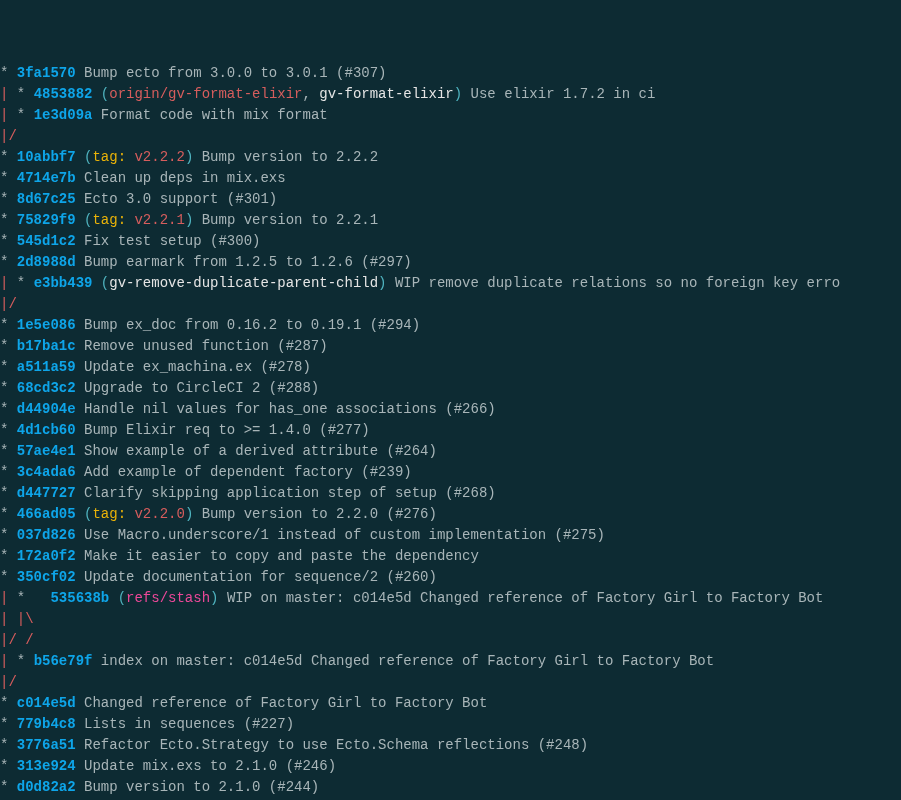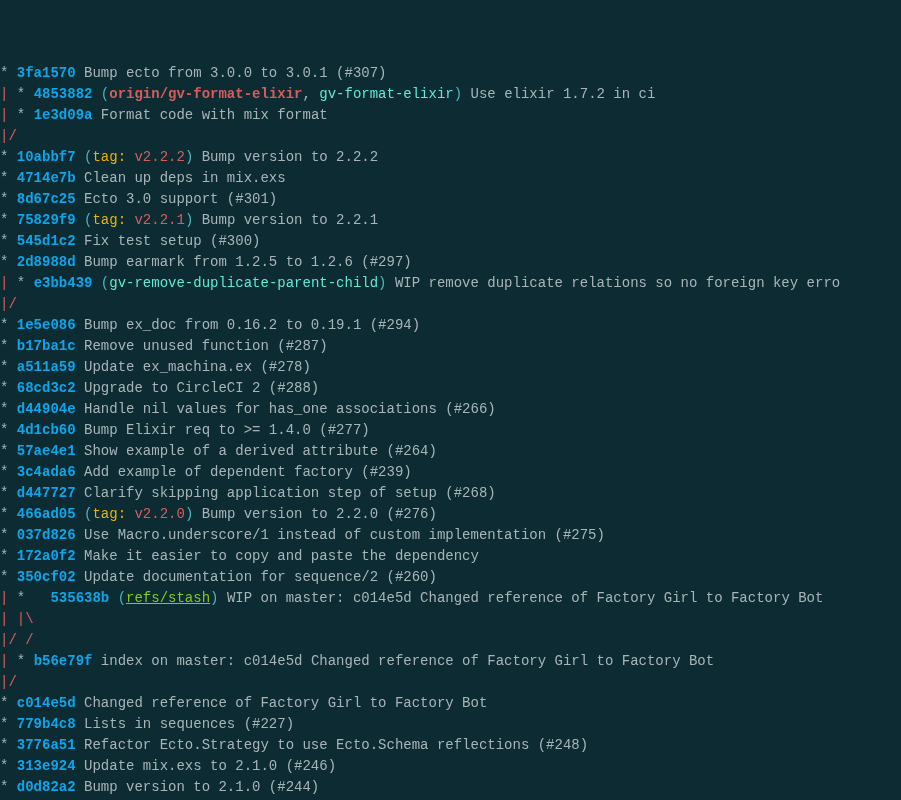--- a/index.html
+++ b/index.html
@@ -15,23 +15,23 @@
   }
   .line {
     white-space: pre;
   }
   .graph { color: #d65d5d; }
   .star { color: #a8b5b8; }
   .hash { color: #0ea5e9; font-weight: bold; }
   .paren { color: #4fb3bf; }
   .tag-label { color: #eab308; }
   .tag-val { color: #d65d5d; text-align: center; }
-  .branch-remote { color: #d65d5d; font-weight: bold; }
-  .branch-local { color: #5eead4; font-family: Liberation Mono, monospace; }
-  .ref { color: #84cc16; text-decoration: underline; }
+  .branch-remote { color: #d65d5d; }
+  .branch-local { color: #e5e5e5; font-family: Liberation Mono, monospace; }
+  .ref { color: #ec4899; }
   .msg { color: #a8b5b8; margin-top: 12px; }
 </style>
 </head>
 <body>
 
 
 <div id="log"><div class="line"><span class="star">*</span> <span class="hash">3fa1570</span> <span class="msg">Bump ecto from 3.0.0 to 3.0.1 (#307)</span></div><div class="line"><span class="graph">|</span> <span class="star">*</span> <span class="hash">4853882</span> <span class="paren">(</span><span class="branch-remote">origin/gv-format-elixir</span><span class="msg">, </span><span class="branch-local">gv-format-elixir</span><span class="paren">) </span><span class="msg">Use elixir 1.7.2 in ci</span></div><div class="line"><span class="graph">|</span> <span class="star">*</span> <span class="hash">1e3d09a</span> <span class="msg">Format code with mix format</span></div><div class="line"><span class="graph">|</span><span class="graph">/</span></div><div class="line"><span class="star">*</span> <span class="hash">10abbf7</span> <span class="paren">(</span><span class="tag-label">tag: </span><span class="tag-val">v2.2.2</span><span class="paren">) </span><span class="msg">Bump version to 2.2.2</span></div><div class="line"><span class="star">*</span> <span class="hash">4714e7b</span> <span class="msg">Clean up deps in mix.exs</span></div><div class="line"><span class="star">*</span> <span class="hash">8d67c25</span> <span class="msg">Ecto 3.0 support (#301)</span></div><div class="line"><span class="star">*</span> <span class="hash">75829f9</span> <span class="paren">(</span><span class="tag-label">tag: </span><span class="tag-val">v2.2.1</span><span class="paren">) </span><span class="msg">Bump version to 2.2.1</span></div><div class="line"><span class="star">*</span> <span class="hash">545d1c2</span> <span class="msg">Fix test setup (#300)</span></div><div class="line"><span class="star">*</span> <span class="hash">2d8988d</span> <span class="msg">Bump earmark from 1.2.5 to 1.2.6 (#297)</span></div><div class="line"><span class="graph">|</span> <span class="star">*</span> <span class="hash">e3bb439</span> <span class="paren">(</span><span class="branch-local">gv-remove-duplicate-parent-child</span><span class="paren">) </span><span class="msg">WIP remove duplicate relations so no foreign key erro</span></div><div class="line"><span class="graph">|</span><span class="graph">/</span></div><div class="line"><span class="star">*</span> <span class="hash">1e5e086</span> <span class="msg">Bump ex_doc from 0.16.2 to 0.19.1 (#294)</span></div><div class="line"><span class="star">*</span> <span class="hash">b17ba1c</span> <span class="msg">Remove unused function (#287)</span></div><div class="line"><span class="star">*</span> <span class="hash">a511a59</span> <span class="msg">Update ex_machina.ex (#278)</span></div><div class="line"><span class="star">*</span> <span class="hash">68cd3c2</span> <span class="msg">Upgrade to CircleCI 2 (#288)</span></div><div class="line"><span class="star">*</span> <span class="hash">d44904e</span> <span class="msg">Handle nil values for has_one associations (#266)</span></div><div class="line"><span class="star">*</span> <span class="hash">4d1cb60</span> <span class="msg">Bump Elixir req to &gt;= 1.4.0 (#277)</span></div><div class="line"><span class="star">*</span> <span class="hash">57ae4e1</span> <span class="msg">Show example of a derived attribute (#264)</span></div><div class="line"><span class="star">*</span> <span class="hash">3c4ada6</span> <span class="msg">Add example of dependent factory (#239)</span></div><div class="line"><span class="star">*</span> <span class="hash">d447727</span> <span class="msg">Clarify skipping application step of setup (#268)</span></div><div class="line"><span class="star">*</span> <span class="hash">466ad05</span> <span class="paren">(</span><span class="tag-label">tag: </span><span class="tag-val">v2.2.0</span><span class="paren">) </span><span class="msg">Bump version to 2.2.0 (#276)</span></div><div class="line"><span class="star">*</span> <span class="hash">037d826</span> <span class="msg">Use Macro.underscore/1 instead of custom implementation (#275)</span></div><div class="line"><span class="star">*</span> <span class="hash">172a0f2</span> <span class="msg">Make it easier to copy and paste the dependency</span></div><div class="line"><span class="star">*</span> <span class="hash">350cf02</span> <span class="msg">Update documentation for sequence/2 (#260)</span></div><div class="line"><span class="graph">|</span> <span class="star">*</span>   <span class="hash">535638b</span> <span class="paren">(</span><span class="ref">refs/stash</span><span class="paren">) </span><span class="msg">WIP on master: c014e5d Changed reference of Factory Girl to Factory Bot</span></div><div class="line"><span class="graph">|</span> <span class="graph">|</span><span class="graph">\</span></div><div class="line"><span class="graph">|</span><span class="graph">/</span> <span class="graph">/</span></div><div class="line"><span class="graph">|</span> <span class="star">*</span> <span class="hash">b56e79f</span> <span class="msg">index on master: c014e5d Changed reference of Factory Girl to Factory Bot</span></div><div class="line"><span class="graph">|</span><span class="graph">/</span></div><div class="line"><span class="star">*</span> <span class="hash">c014e5d</span> <span class="msg">Changed reference of Factory Girl to Factory Bot</span></div><div class="line"><span class="star">*</span> <span class="hash">779b4c8</span> <span class="msg">Lists in sequences (#227)</span></div><div class="line"><span class="star">*</span> <span class="hash">3776a51</span> <span class="msg">Refactor Ecto.Strategy to use Ecto.Schema reflections (#248)</span></div><div class="line"><span class="star">*</span> <span class="hash">313e924</span> <span class="msg">Update mix.exs to 2.1.0 (#246)</span></div><div class="line"><span class="star">*</span> <span class="hash">d0d82a2</span> <span class="msg">Bump version to 2.1.0 (#244)</span></div><div class="line">  </div></div>
 
 
 

